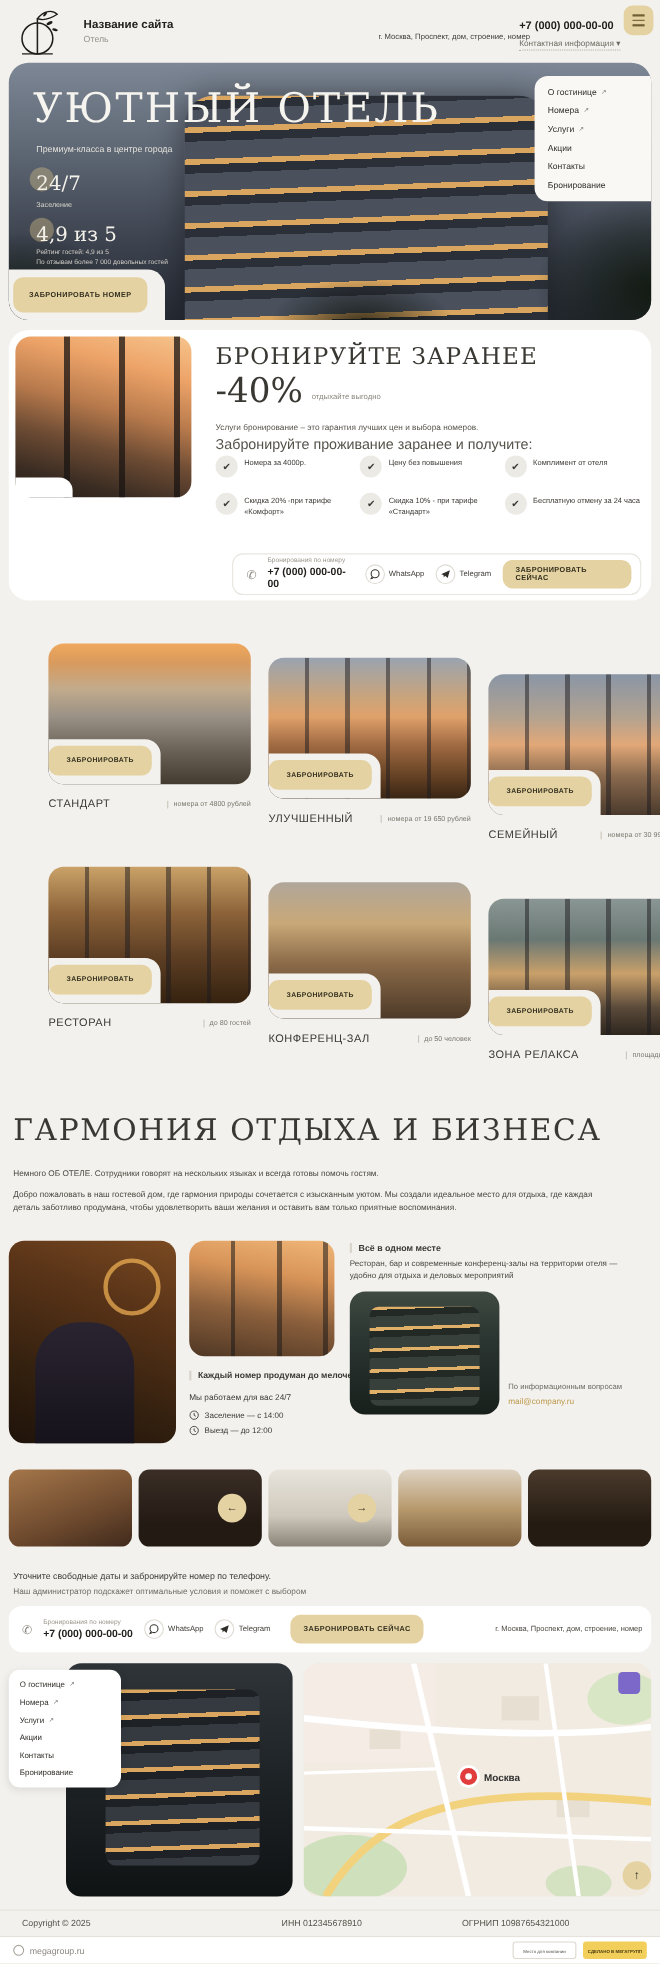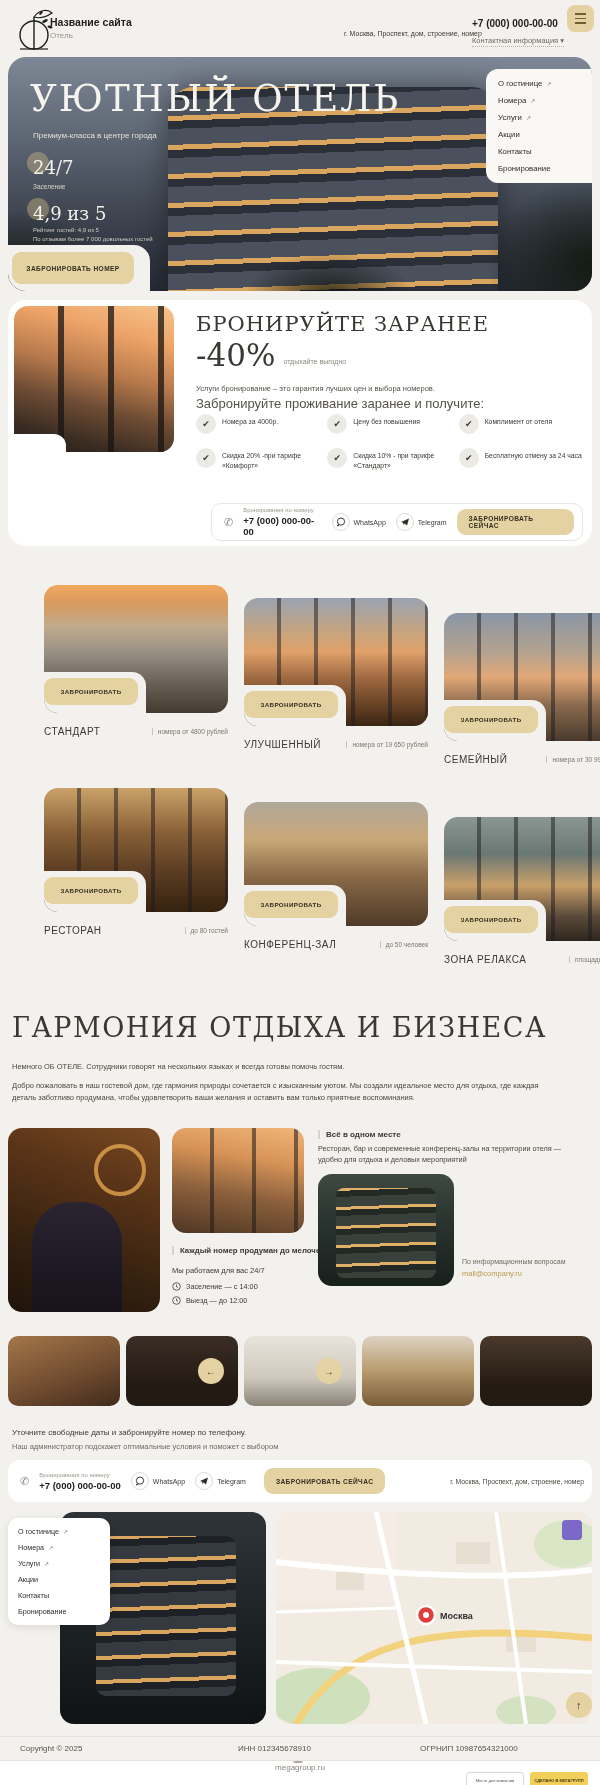--- a/index.html
+++ b/index.html
@@ -7,21 +7,21 @@
   .page { position:relative; width:600px; height:1785px; background:#f3f1ed; overflow:hidden; margin:0 auto; }
   .serif { font-family:"DejaVu Serif","Liberation Serif",serif; }
 
   
   .btn-tan { background:#e4d2a2; border-radius:9px; font-weight:bold; color:#33301f;
              display:flex; align-items:center; justify-content:center; letter-spacing:.4px; cursor:pointer; }
   .photo { position:relative; overflow:hidden; border-radius:14px; }
 
   
   .logo-svg { position:absolute; left:14px; top:5px; }
-  .site-id { position:absolute; left:50px; top:16px; }
+  .site-id { position:absolute; left:76px; top:16px; }
   .site-name { font-size:10.5px; font-weight:bold; color:#23211d; }
   .site-type { font-size:8px; color:#97948b; margin-top:3px; }
   .hdr-address { position:absolute; left:344px; top:30px; width:140px; font-size:7px; color:#3c3a34; }
   .hdr-phone-block { position:absolute; right:36px; top:18px; text-align:left; }
   .hdr-phone { font-size:10px; font-weight:bold; color:#23211d; }
   .hdr-contact { font-size:7.5px; color:#6e6b63; margin-top:5px; border-bottom:1px dotted #b5b1a6; display:inline-block; padding-bottom:1px; }
   .burger { position:absolute; top:5px; right:6px; width:27px; height:27px; background:#e4d2a2; border-radius:8px;
             display:flex; flex-direction:column; align-items:center; justify-content:center; gap:3px; cursor:pointer; }
   .burger i { display:block; width:11px; height:1.5px; background:#6e5f34; }
 
@@ -149,24 +149,24 @@
   .ph-footer-building::before { content:""; position:absolute; left:36px; top:24px; width:140px; height:160px; border-radius:10px;
       background:repeating-linear-gradient(178deg,#d9a55f 0 4px,#1e2226 4px 11px,#343a40 11px 24px); }
   .footer-nav { position:absolute; left:8px; top:1518px; width:102px; background:#fff; border-radius:10px;
       padding:9px 8px 9px 10px; display:flex; flex-direction:column; gap:7px; box-shadow:0 2px 8px rgba(0,0,0,.10); z-index:2; }
   .footer-nav .nav-item { font-size:7.2px; color:#2f2d28; display:flex; align-items:center; gap:4px; cursor:pointer; }
   .map-card { position:absolute; left:276px; top:1512px; width:316px; height:212px; border-radius:14px; overflow:hidden; background:#f1ebe1; }
   .scroll-top { position:absolute; left:566px; top:1692px; width:26px; height:26px; border-radius:50%; font-size:11px; z-index:3; }
 
   .legal { position:absolute; left:0; right:0; top:1736px; height:24px; display:flex; align-items:center;
       padding:0 20px; border-top:1px solid #e6e3dc; font-size:8px; color:#55524a; }
-  .legal .inn { position:absolute; left:238px; }
+  .legal .inn { position:absolute; left:256px; }
   .legal .ogrnip { position:absolute; left:420px; }
   .mg-strip { position:absolute; left:0; right:0; top:1760px; height:25px; background:#fff; border-top:1px solid #e6e3dc;
-      display:flex; align-items:center; padding:0 12px;flex-direction:column; }
+      display:flex; align-items:center; padding:0 12px; }
   .mg-logo { width:10px; height:10px; border:1.5px solid #a9a59b; border-radius:50%; margin-right:5px; }
   .mg-text { font-size:8px; color:#8b887f; }
   .badges { margin-left:auto; display:flex; gap:6px; }
   .badge { width:58px; height:16px; border-radius:3px; font-size:4px; line-height:1.25; display:flex; align-items:center;
       justify-content:center; text-align:center; padding:1px; }
   .badge-white { background:#fff; border:1px solid #ddd9d0; color:#55524a; }
   .badge-yellow { background:#f2cf5b; color:#4a3c10; font-weight:bold; }
 </style>
 </head>
 <body>

